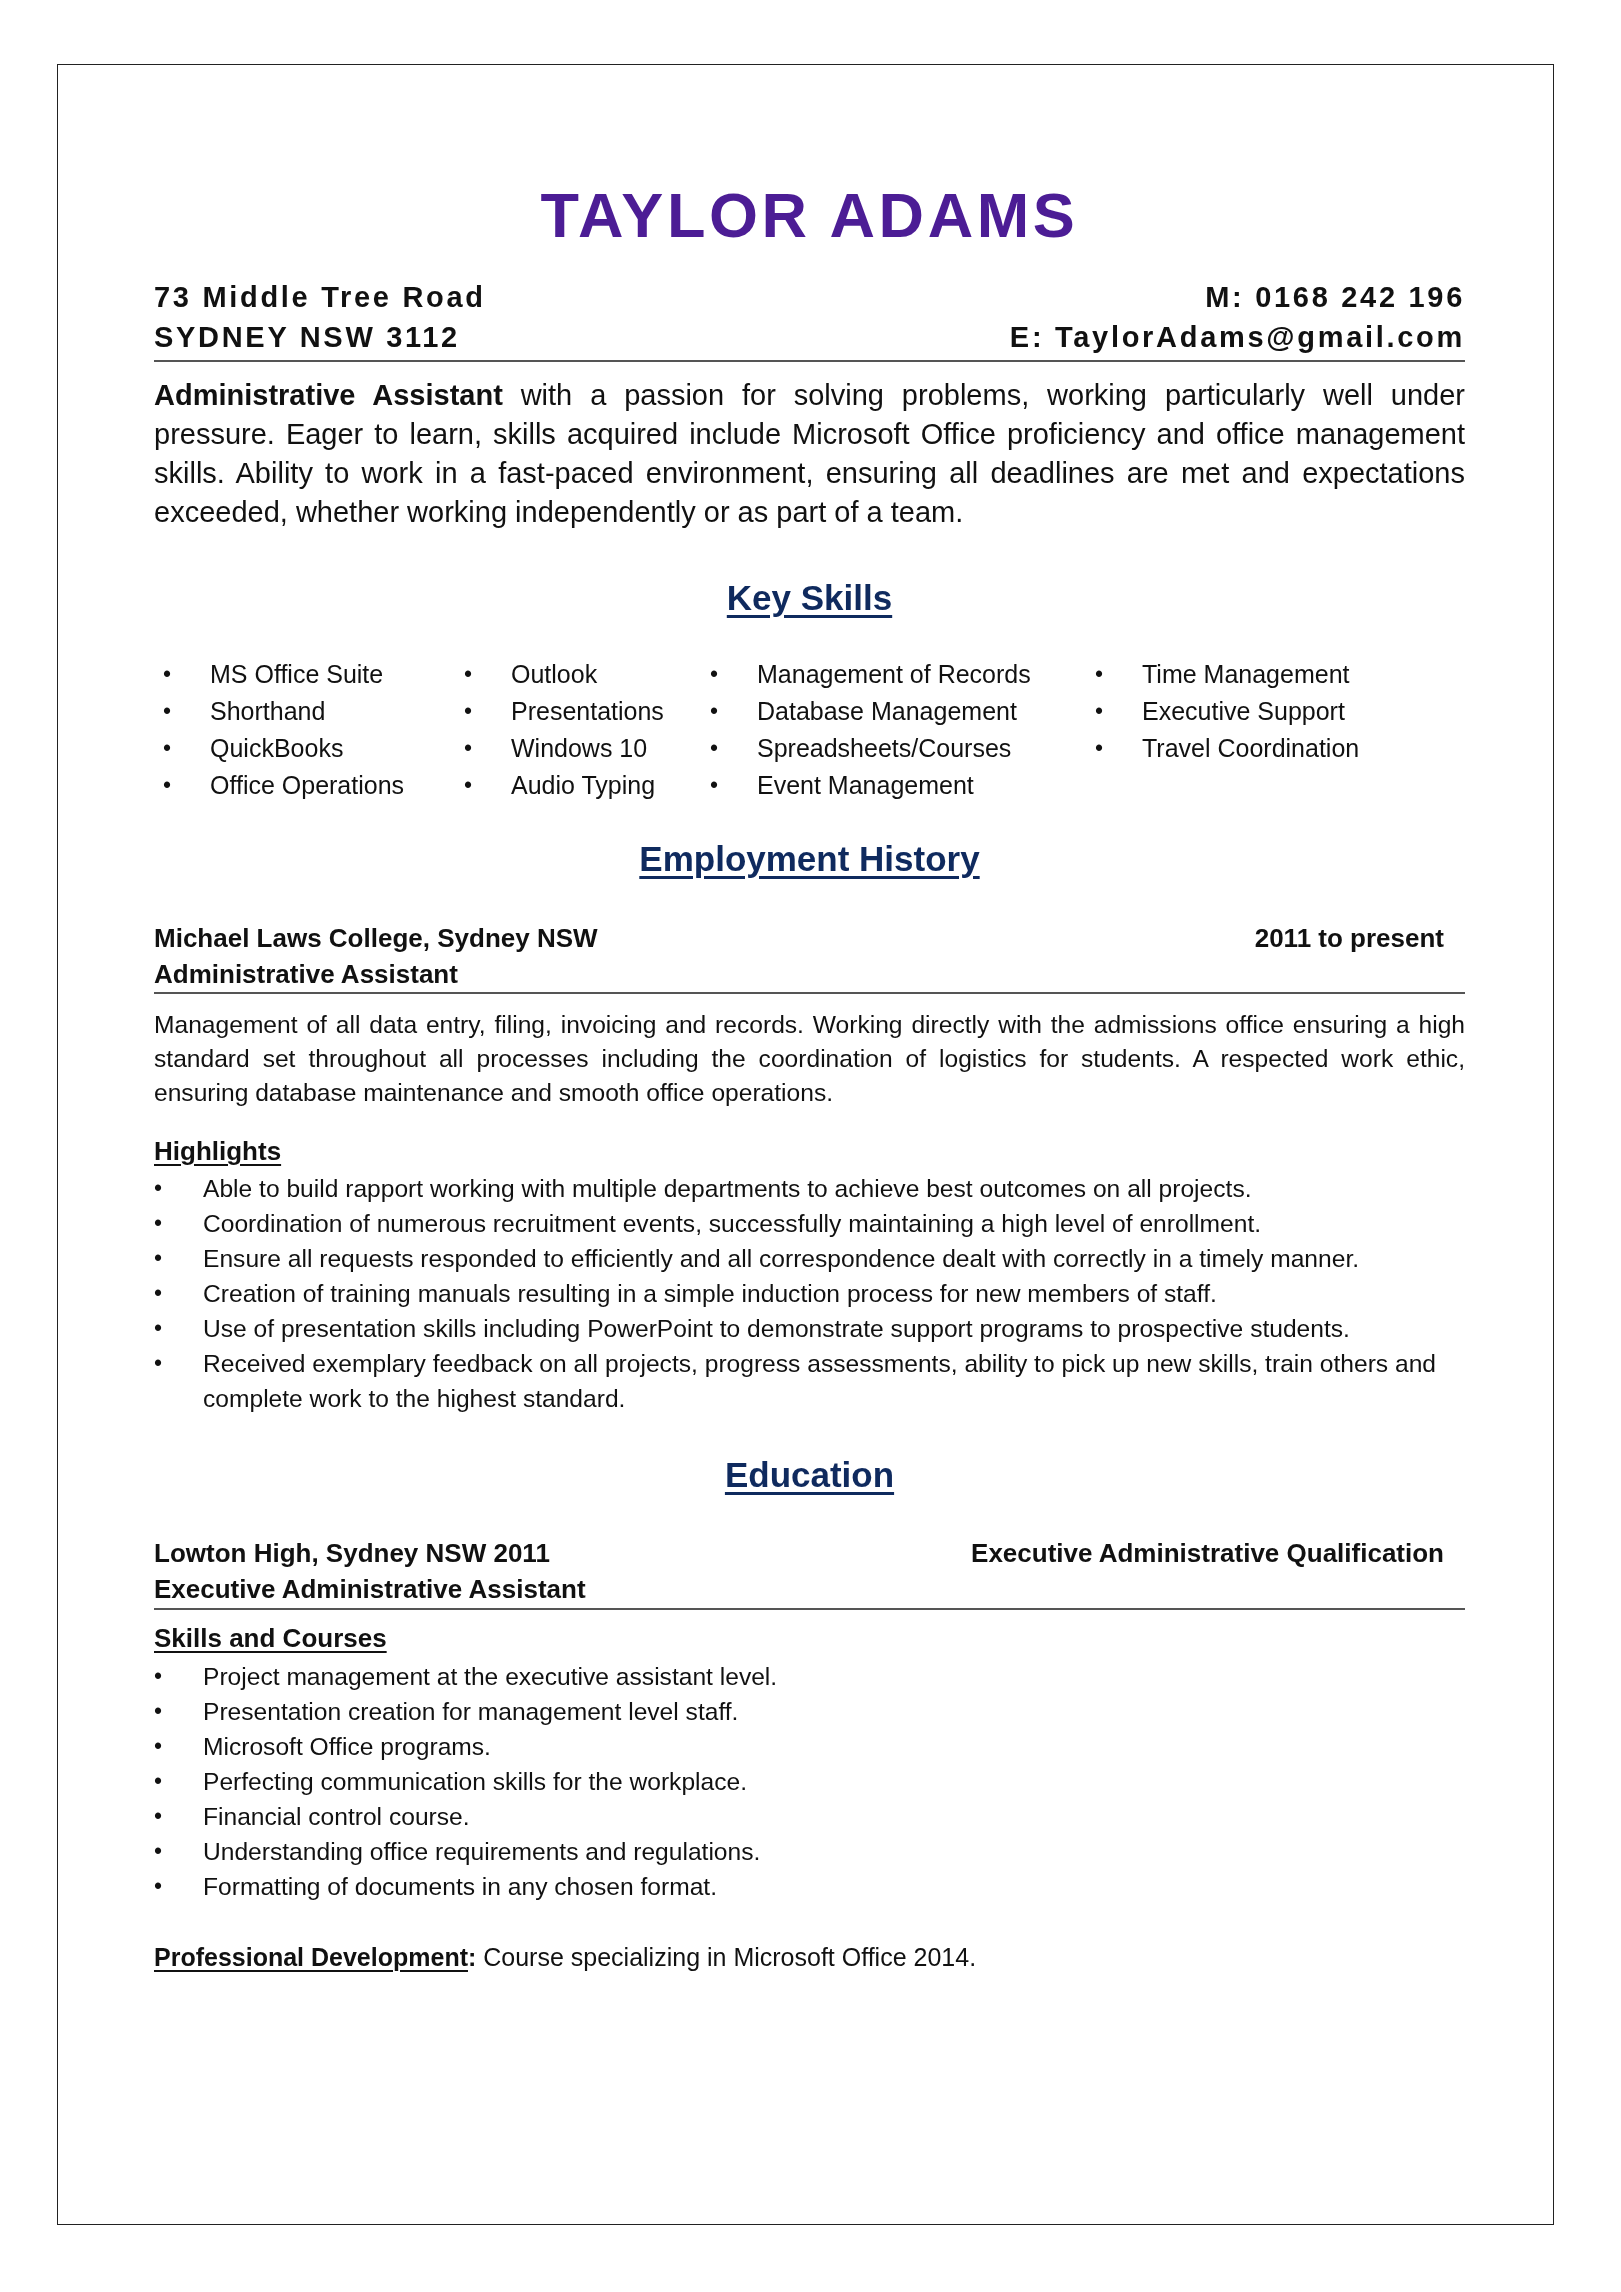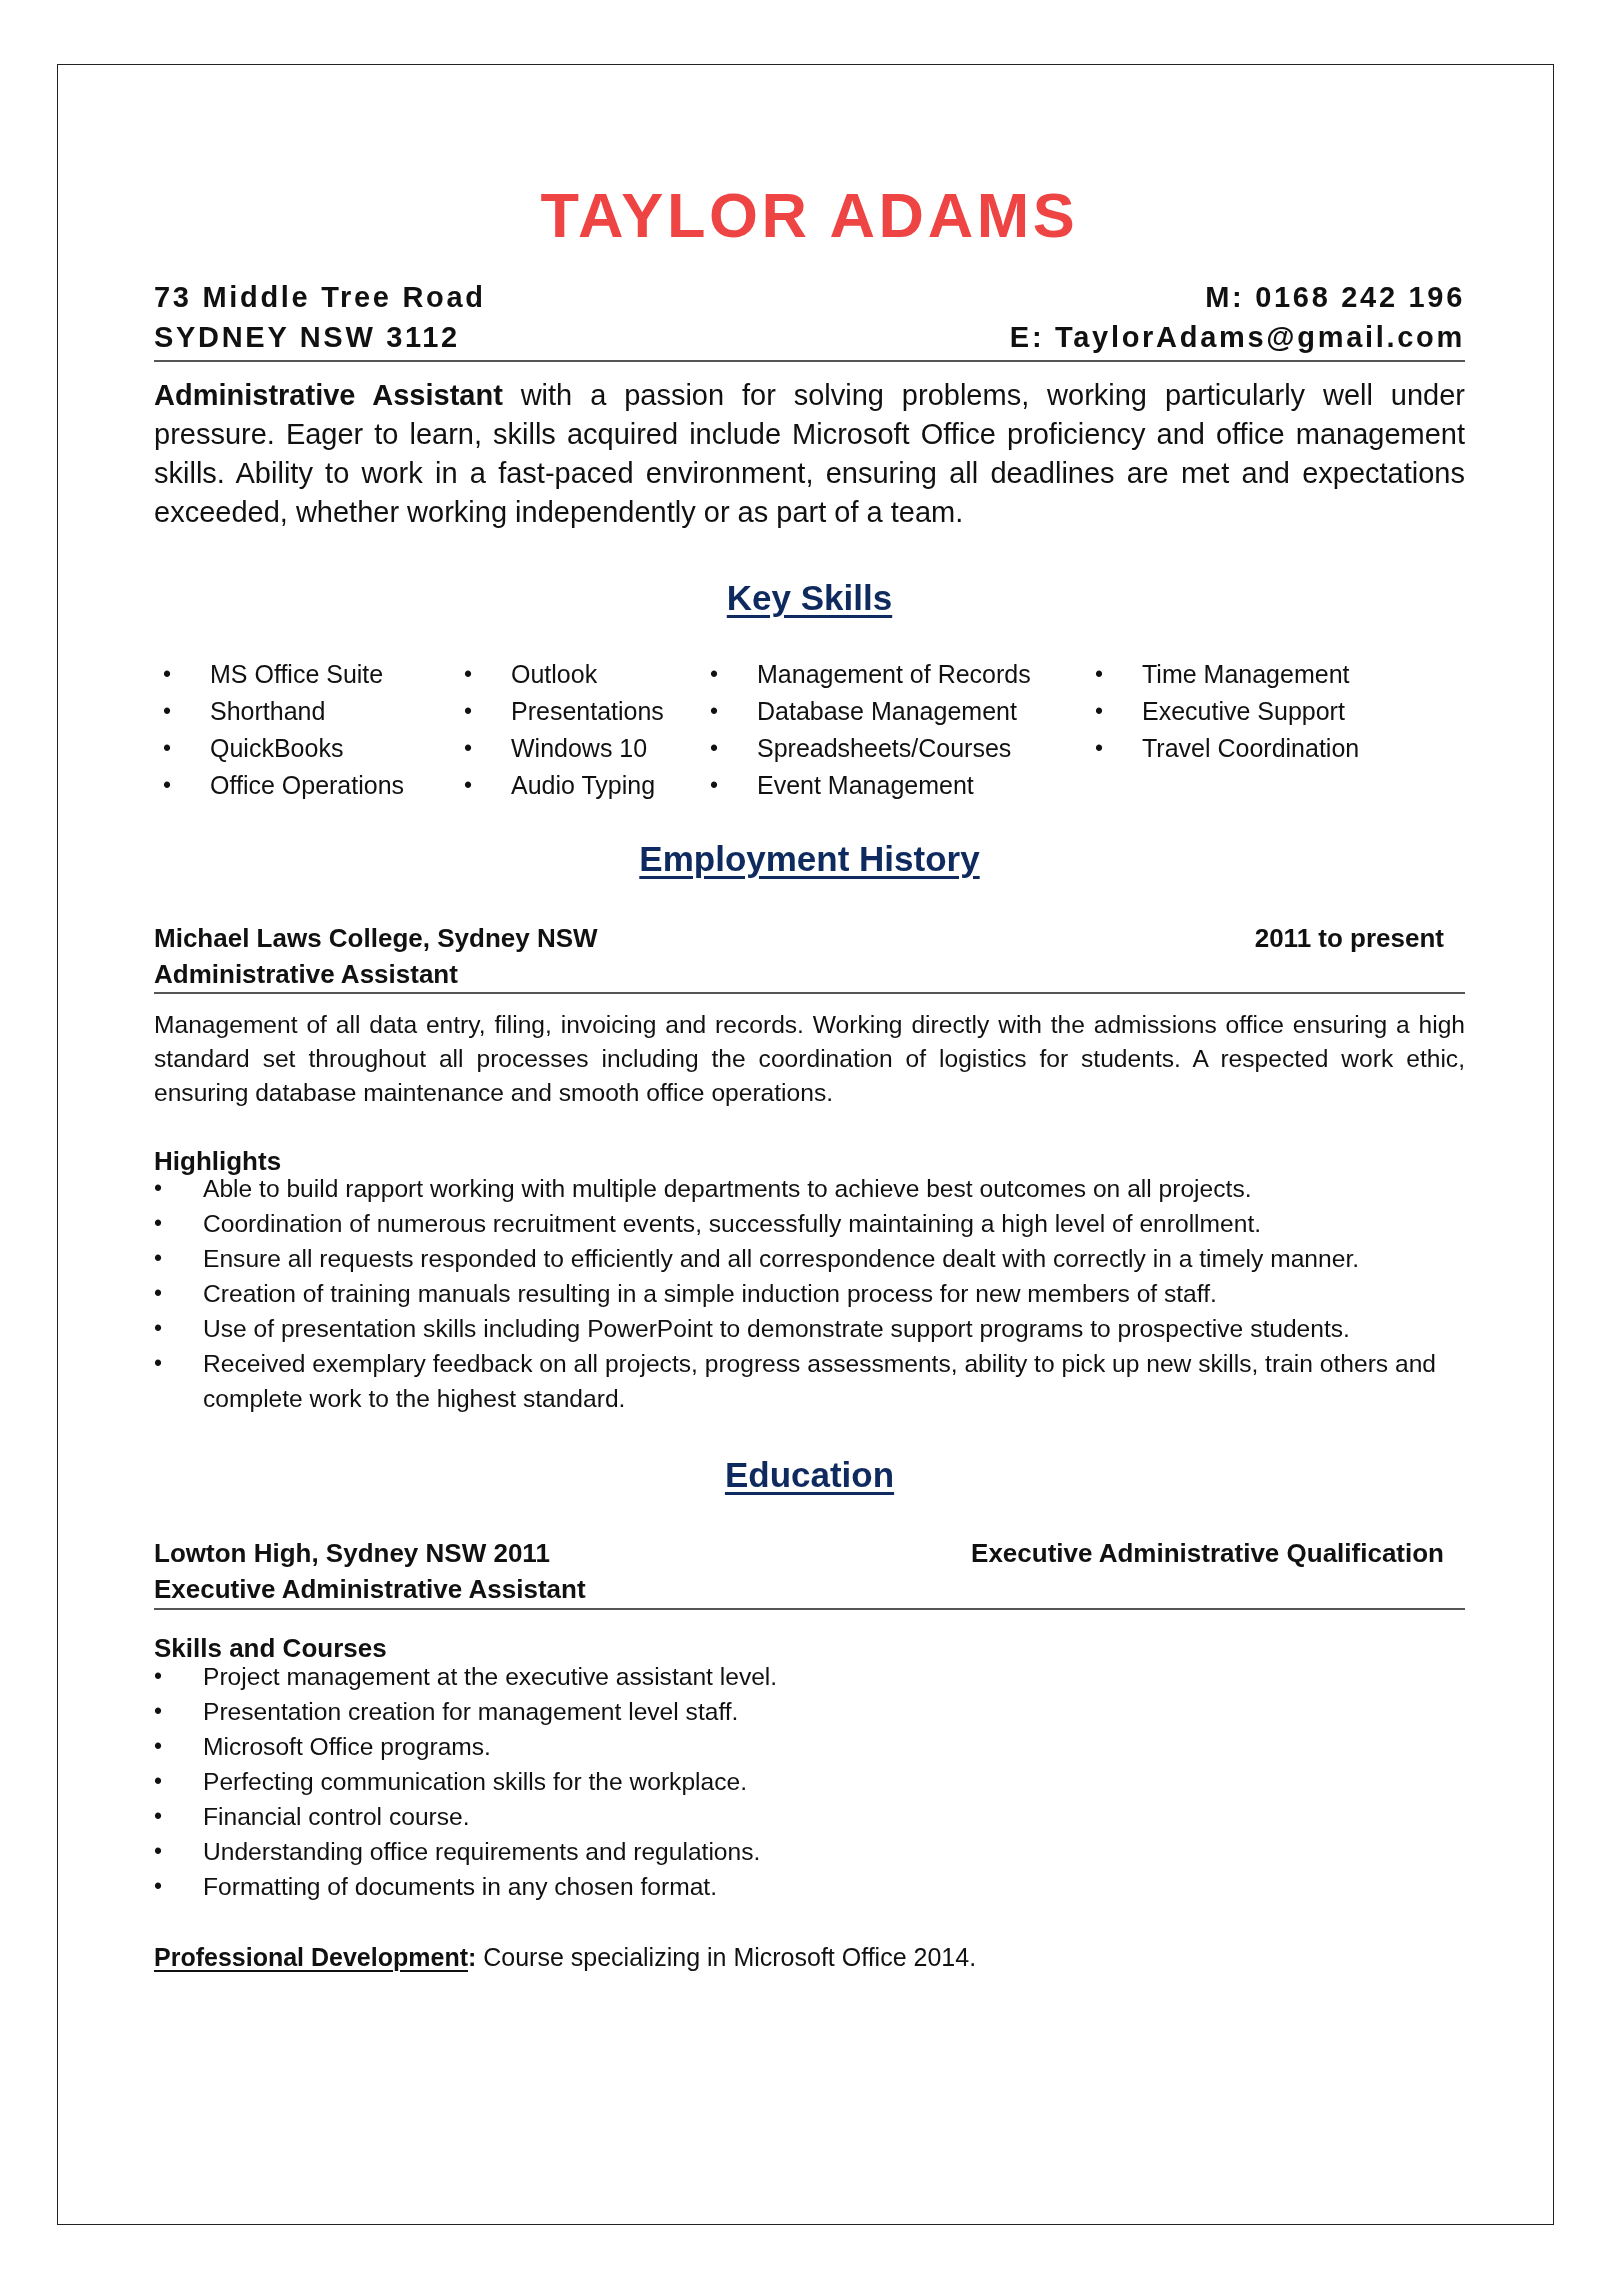--- a/index.html
+++ b/index.html
@@ -1,34 +1,34 @@
 <!DOCTYPE html>
 <html style="font-size:14.3px"><head>
 <meta charset="utf-8">
 <style>
   html, body { margin:0; padding:0; background:#ffffff; }
   body { width:1621px; height:2293px; position:relative; font-family:"Liberation Sans", sans-serif; color:#111; }
   .page-border { position:absolute; left:57px; top:64px; width:1497px; height:2161px; border:1.8px solid #222; box-sizing:border-box; }
   .content { position:absolute; left:154px; top:0; width:1311px; }
-  .name { position:absolute; top:179px; left:0; width:1311px; text-align:center; font-weight:bold; font-size:63px; letter-spacing:3.6px; color:#ef4444; font-family:"Liberation Sans", sans-serif; }
+  .name { position:absolute; top:179px; left:0; width:1311px; text-align:center; font-weight:bold; font-size:63px; letter-spacing:3.6px; color:#4c1d95; font-family:"Liberation Sans", sans-serif; }
   .contact-row { position:absolute; left:0; width:1311px; display:flex; justify-content:space-between; font-weight:bold; font-size:29px; letter-spacing:2.7px; }
   .contact-row.r1 { top:281px; }
   .contact-row.r2 { top:321px; }
   .rule { position:absolute; left:0; width:1311px; height:0; border-top:2.7px solid #555; }
   .summary { position:absolute; left:0; top:376px; width:1311px; font-size:29px; line-height:39px; text-align:justify; }
   .summary b { font-weight:bold; }
   .section-title { position:absolute; left:0; width:1311px; text-align:center; font-weight:bold; font-size:35px; color:#0f2a5e; }
   .section-title span { text-decoration:underline; text-decoration-thickness:2.7px; text-underline-offset:5.4px; }
   .skills-grid { position:absolute; left:9px; top:656px; display:flex; }
   .skills-col { display:flex; flex-direction:column; }
   .skill { font-size:25px; line-height:37px; display:flex; white-space:nowrap; }
   .skill .dot { width:47px; display:inline-block; font-size:23px; }
   .job-head { position:absolute; left:0; width:1290px; display:flex; justify-content:space-between; font-weight:bold; font-size:26px; line-height:36px; }
   .body-text { position:absolute; left:0; width:1311px; font-size:24.6px; line-height:34px; text-align:justify; }
-  .sub-title { position:absolute; left:0; font-weight:bold; font-size:26px; text-decoration-thickness:1.8px; text-underline-offset:3.6px;margin-top:10px; }
+  .sub-title { position:absolute; left:0; font-weight:bold; font-size:26px; text-decoration:underline; text-decoration-thickness:1.8px; text-underline-offset:3.6px; }
   .bullets { position:absolute; left:0; width:1311px; }
   .bullet { display:flex; font-size:24.6px; line-height:35px; }
   .bullet .dot { width:49px; flex:0 0 49px; font-size:23px; }
   .pd { position:absolute; left:0; top:1943px; font-size:25px;text-align:center; }
   .pd .label { font-weight:bold; text-decoration:underline; text-decoration-thickness:1.8px; text-underline-offset:3.6px; }
 </style>
 </head>
 <body>
 
 <div class="page-border"></div>

